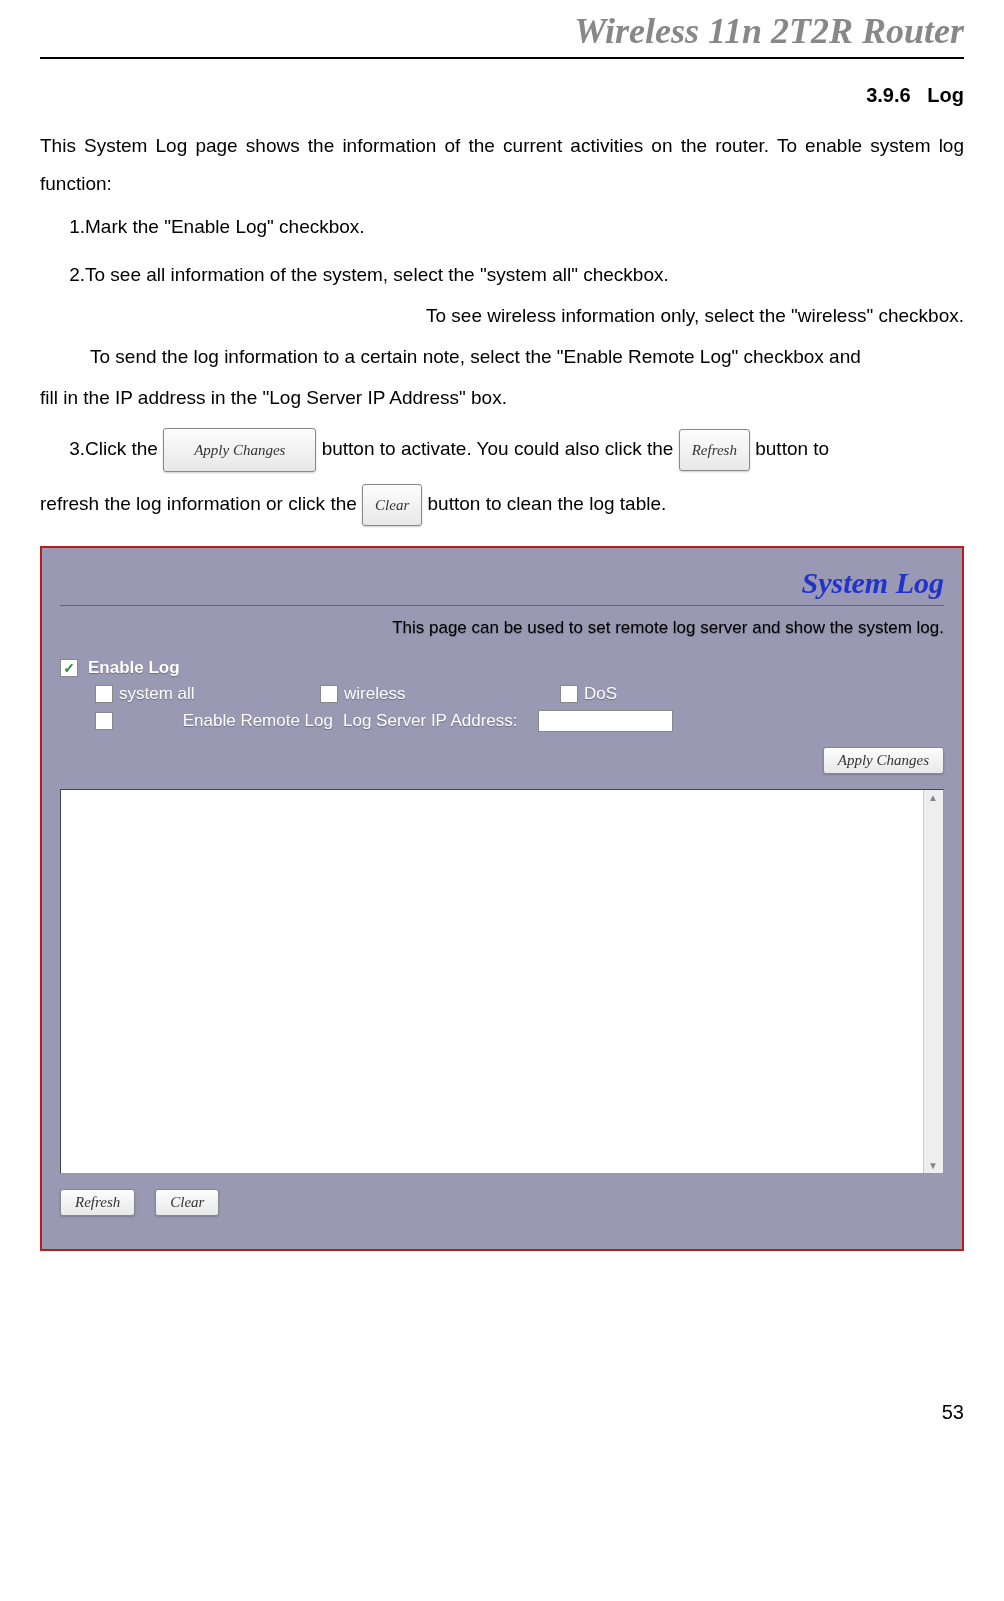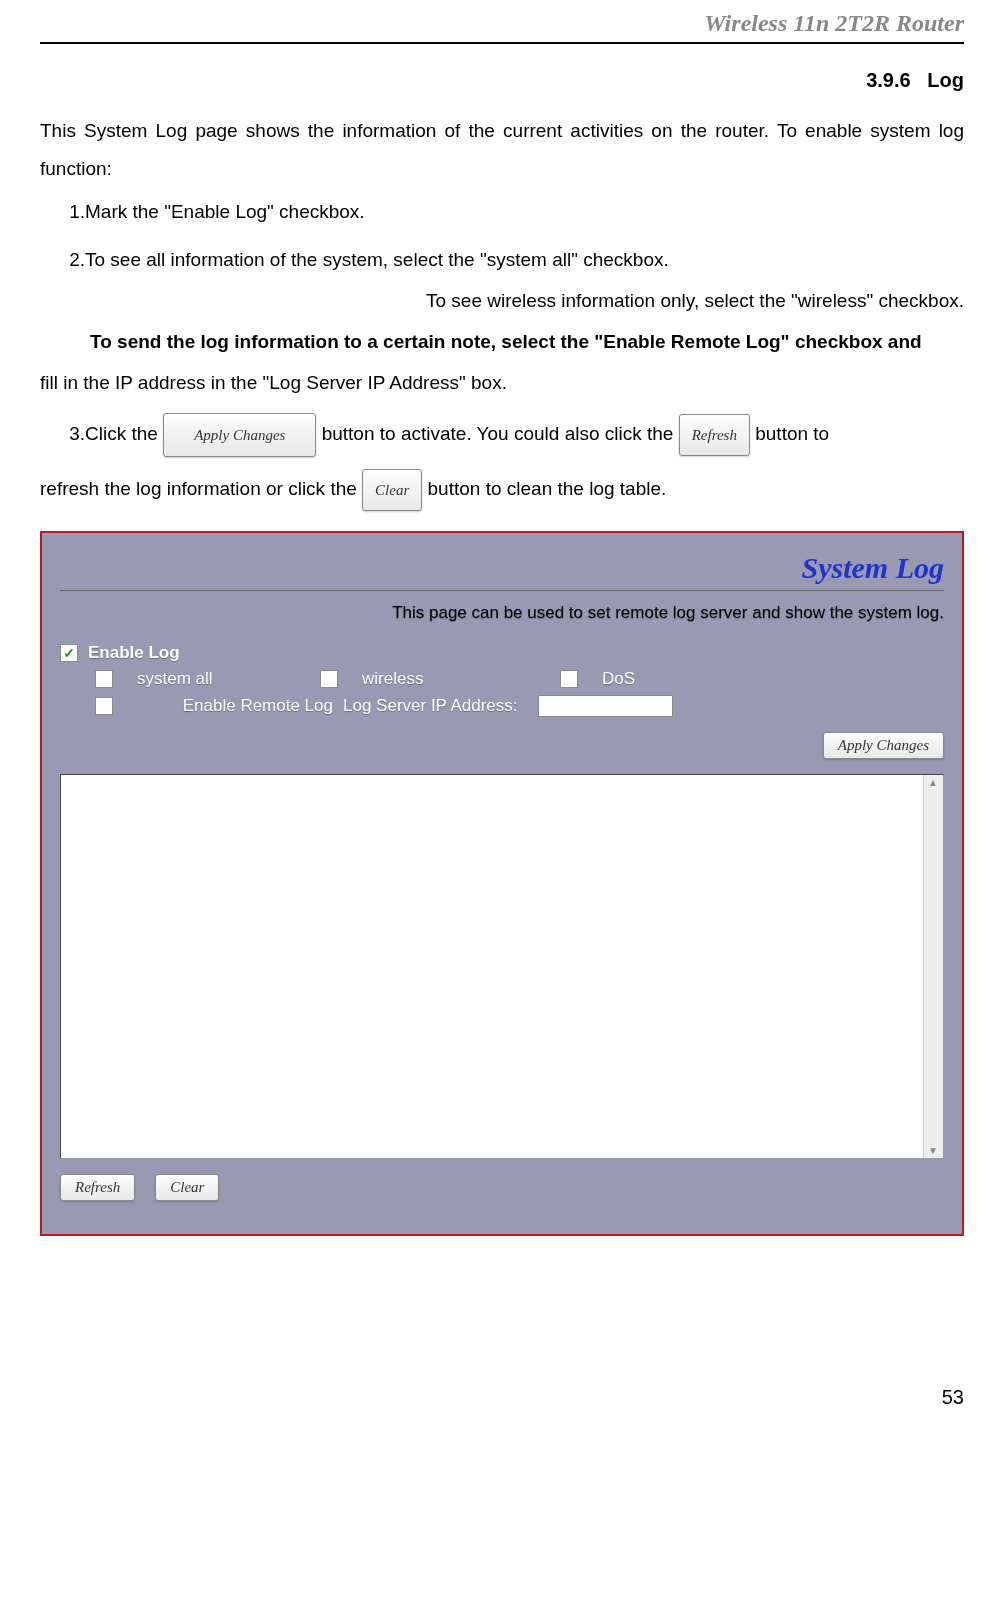--- a/index.html
+++ b/index.html
@@ -10,21 +10,21 @@
     }
     body {
       width: 1004px;
       font-family: Arial, sans-serif;
       background: #fff;
       padding: 0 40px;
       position: relative;
     }
     .header-title {
       text-align: right;
-      font-size: 24px;
+      font-size: 36px;
       font-weight: bold;
       color: #888;
       padding: 10px 0 5px;
       border-bottom: 2px solid #000;
       margin-bottom: 25px;
       font-style: italic;
       font-family: Georgia, serif;
     }
     .section-heading {
       font-size: 20px;
@@ -46,21 +46,20 @@
       margin-bottom: 3px;
     }
     .sub-item {
       font-size: 19px;
       line-height: 2;
       padding-left: 50px;
       margin-bottom: 3px;
     }
     .justified-fill {
       text-align: justify;
-      font-weight: bold;
     }
     .numbered-3 {
       font-size: 19px;
       line-height: 2.3;
       text-align: justify;
       padding-left: 0;
       margin-bottom: 3px;
       margin-top: 10px;
     }
     .inline-button {
@@ -139,21 +138,21 @@
     .options-row {
       display: flex;
       align-items: center;
       gap: 15px;
       margin-left: 35px;
       margin-bottom: 6px;
     }
     .options-group {
       display: flex;
       align-items: center;
-      gap: 24px;
+      gap: 6px;
       flex: 0 0 auto;
     }
     .remote-row {
       display: flex;
       align-items: center;
       gap: 10px;
       margin-left: 35px;
       margin-bottom: 15px;
     }
     .ip-input {

